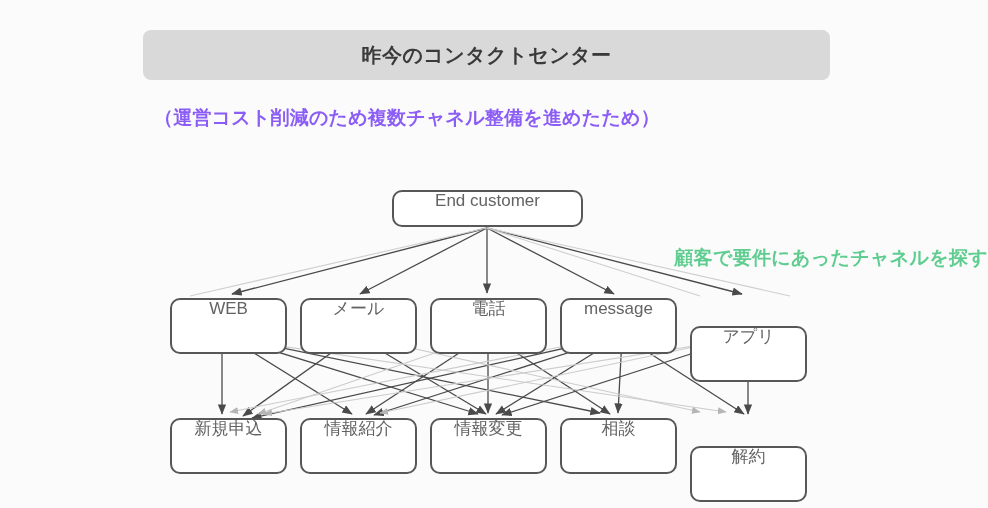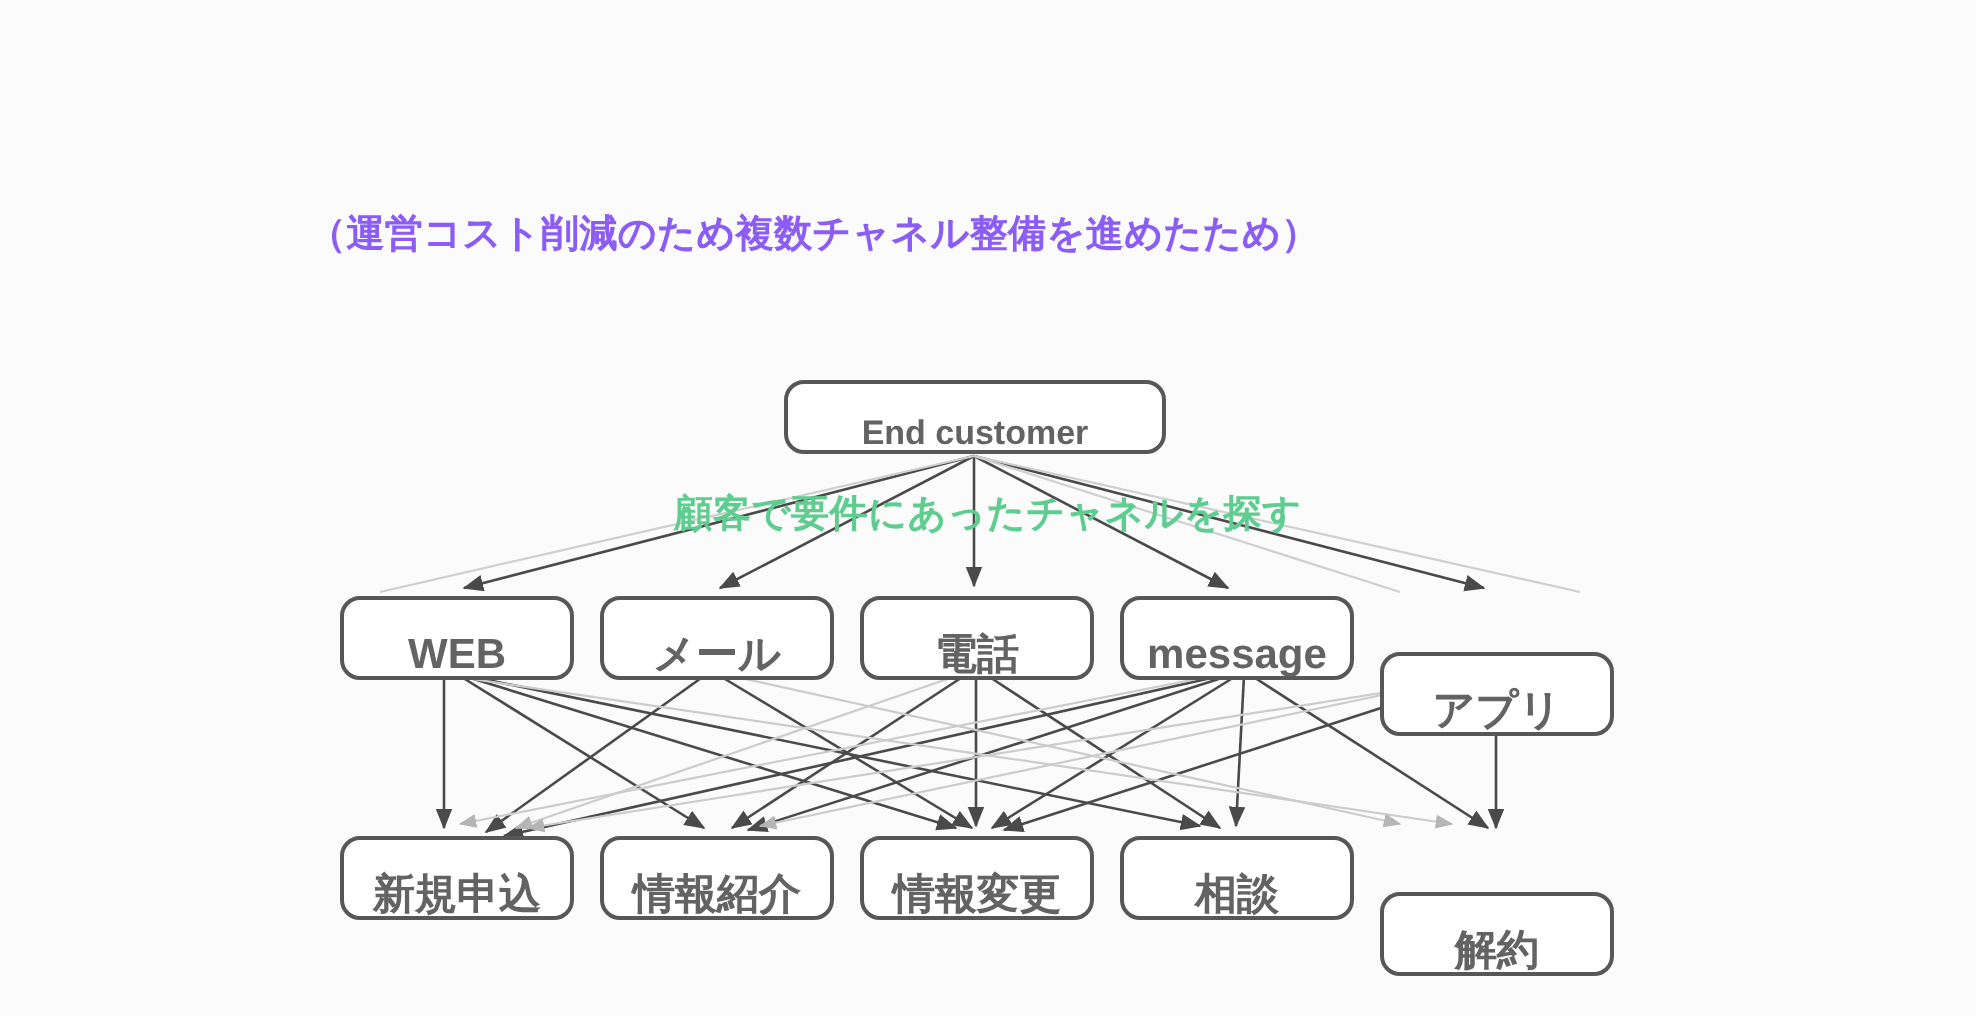--- a/index.html
+++ b/index.html
@@ -85,39 +85,38 @@
     pointer-events: none;
   }
 
   .node {
     position: absolute;
     box-sizing: border-box;
     background: #ffffff;
     border: 2px solid #575757;
     border-radius: 10px;
     display: flex;
-    align-items: flex-end;
+    align-items: flex-start;
     justify-content: center;
     color: #636363;
     font-size: 17px;
     line-height: 1;
     white-space: nowrap;
-    font-weight: bold;
   }
   .node.root {
     left: 392px;
     top: 190px;
     width: 191px;
     height: 37px;
     font-size: 17px;
   }
   .row-node {
     width: 117px;
-    height: 42px;
-    font-size: 21px;
+    height: 56px;
+    font-size: 17px;
   }
   .row-channels .row-node { top: 298px; }
   .row-services .row-node { top: 418px; }
 
   .col0 { left: 170px; }
   .col1 { left: 300px; }
   .col2 { left: 430px; }
   .col3 { left: 560px; }
   .col4 { left: 690px; margin-top: 28px; }
 
@@ -129,32 +128,36 @@
     color: #5ecd8f;
     line-height: 1;
     white-space: nowrap;
     text-align: center;
     letter-spacing: 0.3px;
   }
   .annotation.ann-1 {
     left: 0;
     top: 248px;
     width: 988px;
+    text-align: right;
   }
   .annotation.ann-2 {
     left: 0;
     top: 365px;
     width: 988px;
   }
 </style>
 </head>
 <body>
 
 <div id="stage">
 
+  <div class="banner">
+    <div class="banner-title">昨今のコンタクトセンター</div>
+  </div>
 
   <div class="subtitle-block">
     <div class="subtitle-sub">（運営コスト削減のため複数チャネル整備を進めたため）</div>
   </div>
 
   <div class="diagram">
 
     <svg class="edges" viewBox="0 0 988 508" width="988" height="508" xmlns="http://www.w3.org/2000/svg">
       <defs>
         <marker id="ah-dark" markerWidth="9" markerHeight="9" refX="7.4" refY="3.2" orient="auto" markerUnits="strokeWidth">

